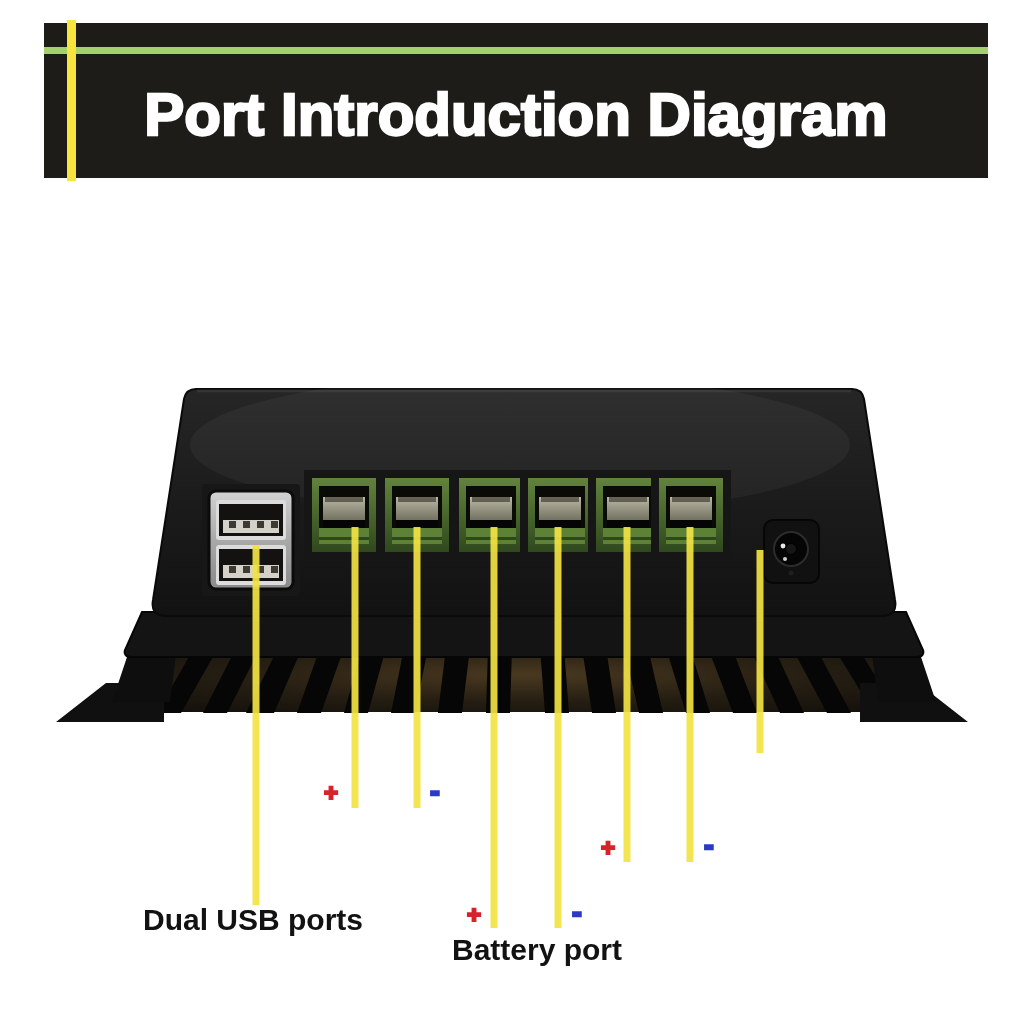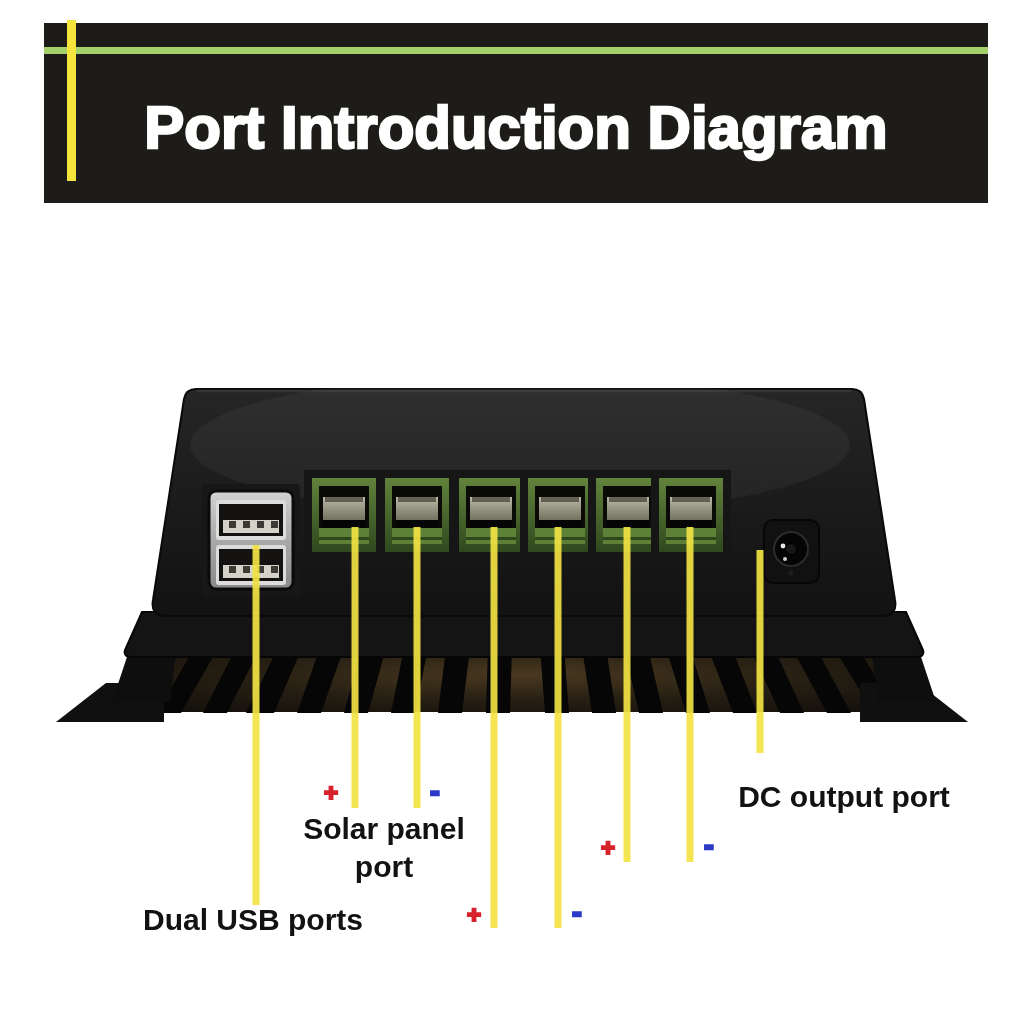--- a/index.html
+++ b/index.html
@@ -1,20 +1,20 @@
 <!DOCTYPE html>
 <html><head>
 <meta charset="utf-8">
 <style>
   html,body{margin:0;padding:0;}
   body{font-family:"Liberation Sans", sans-serif;}
   .page{position:relative;width:1024px;height:1024px;background:#ffffff;overflow:hidden;}
 
   
-  .banner{position:absolute;left:44px;top:23px;width:944px;height:180px;
+  .banner{position:absolute;left:44px;top:23px;width:944px;height:155px;
           background:#1e1c18;display:flex;align-items:center;justify-content:center;}
   .stripe-green{position:absolute;left:0;top:24px;width:100%;height:7px;background:#a4d16b;}
   .stripe-yellow{position:absolute;left:23px;top:-3px;width:9px;height:161px;background:#f6e53d;z-index:2;}
   .banner-title{margin:0;z-index:1;color:#ffffff;font-size:60px;font-weight:bold;
                 letter-spacing:0px;-webkit-text-stroke:2.4px #ffffff;
                 transform:translateY(14px);white-space:nowrap;}
 
   
   .scene{position:absolute;left:0;top:0;width:1024px;height:1024px;}
 
@@ -208,22 +208,18 @@
 
   <span class="sign plus" style="left: 331px; top: 793px; color: rgb(215, 35, 43);">+</span>
   <span class="sign minus" style="left: 435px; top: 792px; color: rgb(43, 58, 198);">-</span>
   <span class="sign plus" style="left: 474px; top: 915px; color: rgb(215, 35, 43);">+</span>
   <span class="sign minus" style="left: 577px; top: 913px; color: rgb(43, 58, 198);">-</span>
   <span class="sign plus" style="left: 608px; top: 848px; color: rgb(215, 35, 43);">+</span>
   <span class="sign minus" style="left: 709px; top: 846px; color: rgb(43, 58, 198);">-</span>
 
   <div class="label" style="left: 253px; top: 905px; color: rgb(18, 18, 18);">Dual USB ports</div>
 
-  <div class="label two-line" style="left:384px;top:810px">
-    <div>Solar panel</div>
-    <div>port</div>
-  </div>
-
-
-
-  <div class="label" style="left: 844px; top: 782px; color: rgb(18, 18, 18);">DC output port</div>
+
+  <div class="label" style="left: 537px; top: 935px; color: rgb(18, 18, 18);">Battery port</div>
+
+
 
 </div>
 
 </body></html>

